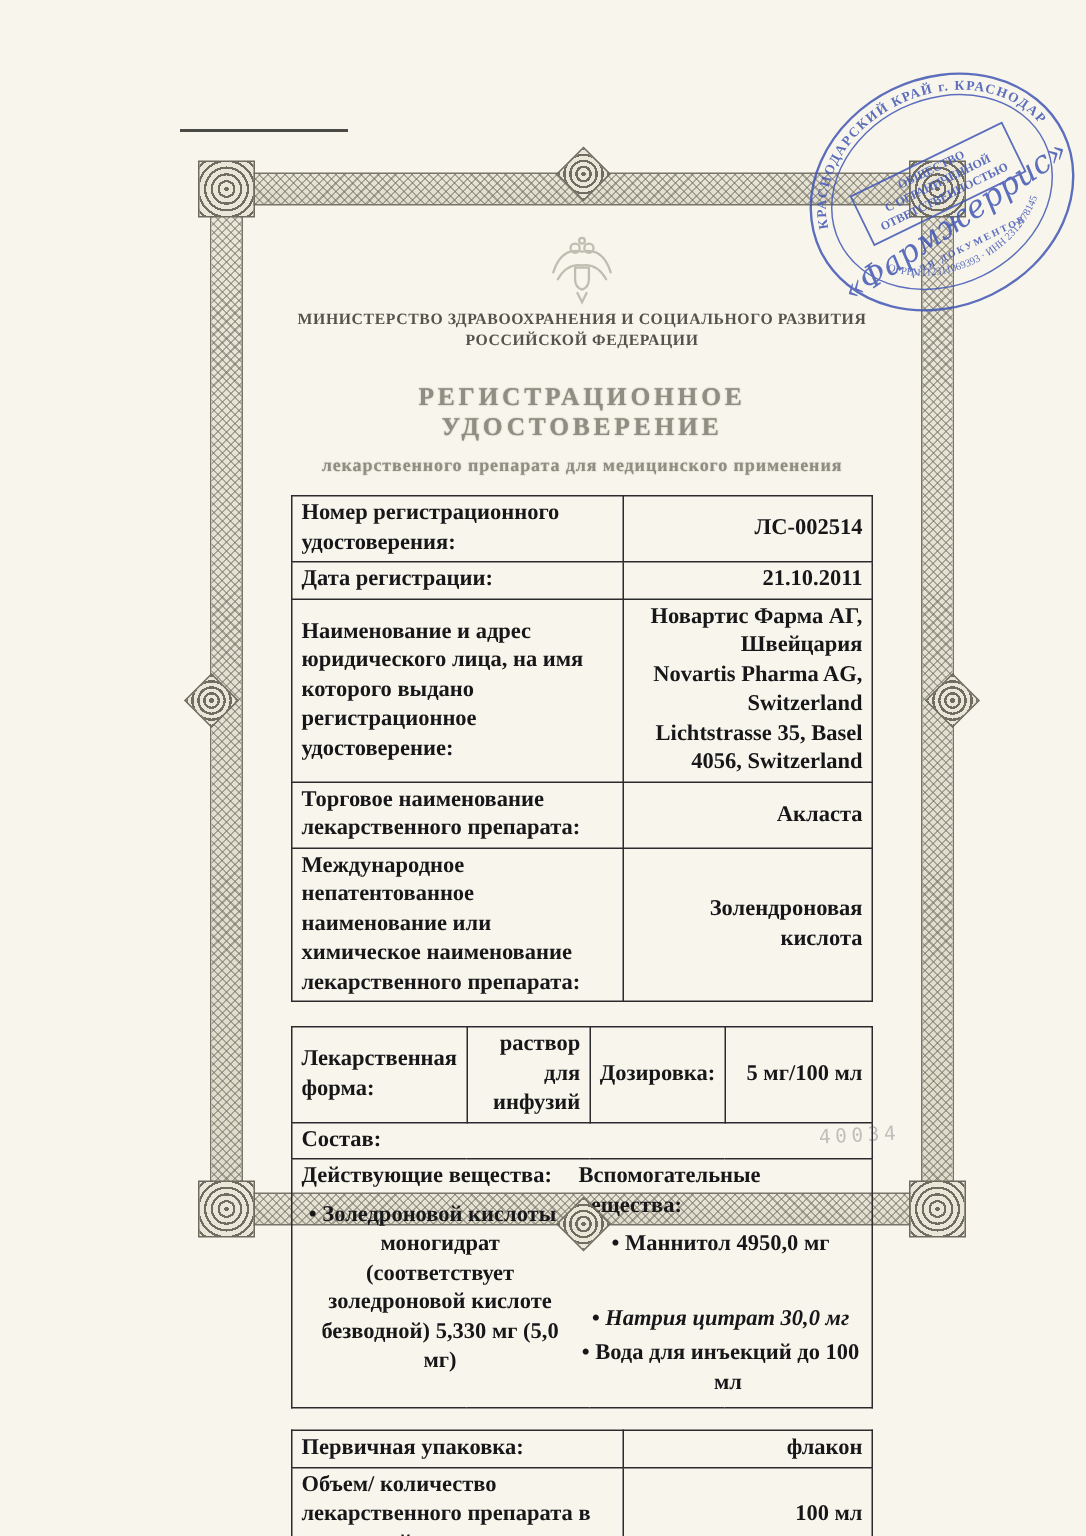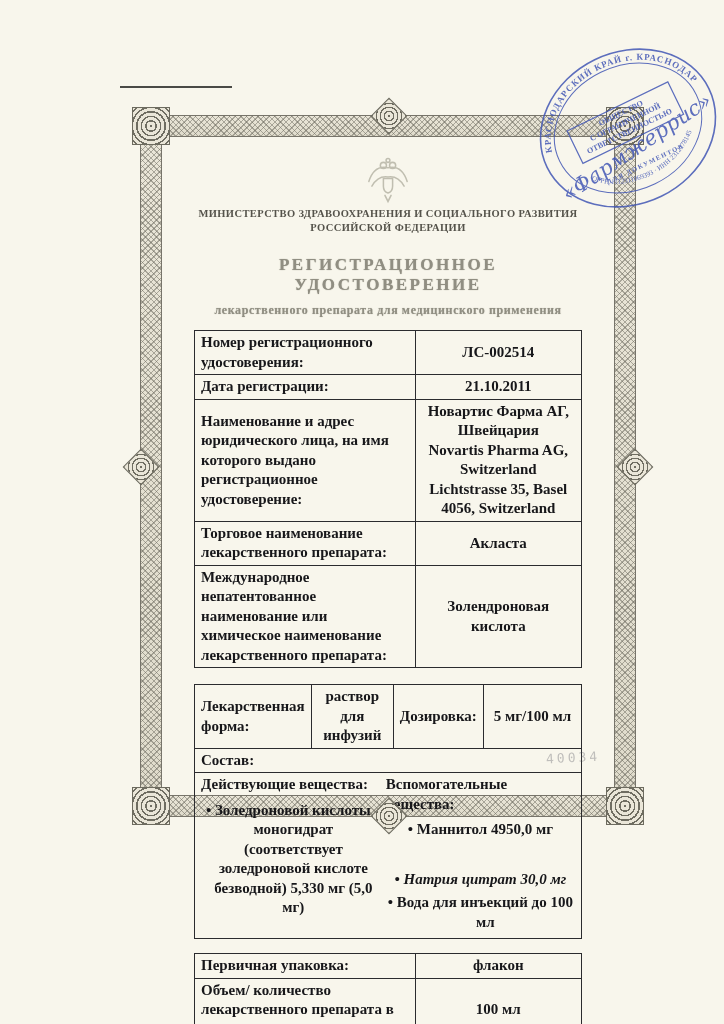--- a/index.html
+++ b/index.html
@@ -34,21 +34,21 @@
   .eagle{width:46px;height:50px;margin:10px auto 2px;opacity:.5;}
   .ministry{text-align:center;font-weight:bold;font-size:10.5px;line-height:1.35;
             color:#55534b;letter-spacing:.4px;}
   .title{margin-top:20px;text-align:center;font-weight:bold;font-size:17px;letter-spacing:2.5px;
          color:#908e82;text-shadow:0 0 1px rgba(144,142,130,.9);}
   .subtitle{margin-top:8px;text-align:center;font-weight:bold;font-size:12px;letter-spacing:.6px;
          color:#908e82;text-shadow:0 0 1px rgba(144,142,130,.7);}
 
   table.t{width:100%;border-collapse:collapse;font-size:15px;font-weight:bold;color:#17171a;}
   table.t td{border:1px solid #2b2b2e;padding:2px 6px;vertical-align:middle;line-height:1.3;}
-  table.t td.val{text-align:center;white-space:pre-line;margin-top:28px;}
+  table.t td.val{text-align:right;white-space:pre-line;margin-top:28px;}
   table.reg{margin-top:12px;}
   table.reg td.lbl{width:57%;}
   table.comp{margin-top:16px;}
   table.pack{margin-top:14px;}
   table.pack td.lbl{width:57%;}
   td.compbody{padding:4px 6px 10px;}
   .cols{display:flex;min-height:102px;}
   .colL{width:48%;}
   .colR{width:52%;padding-left:10px;}
   .col .h{margin-bottom:6px;}

